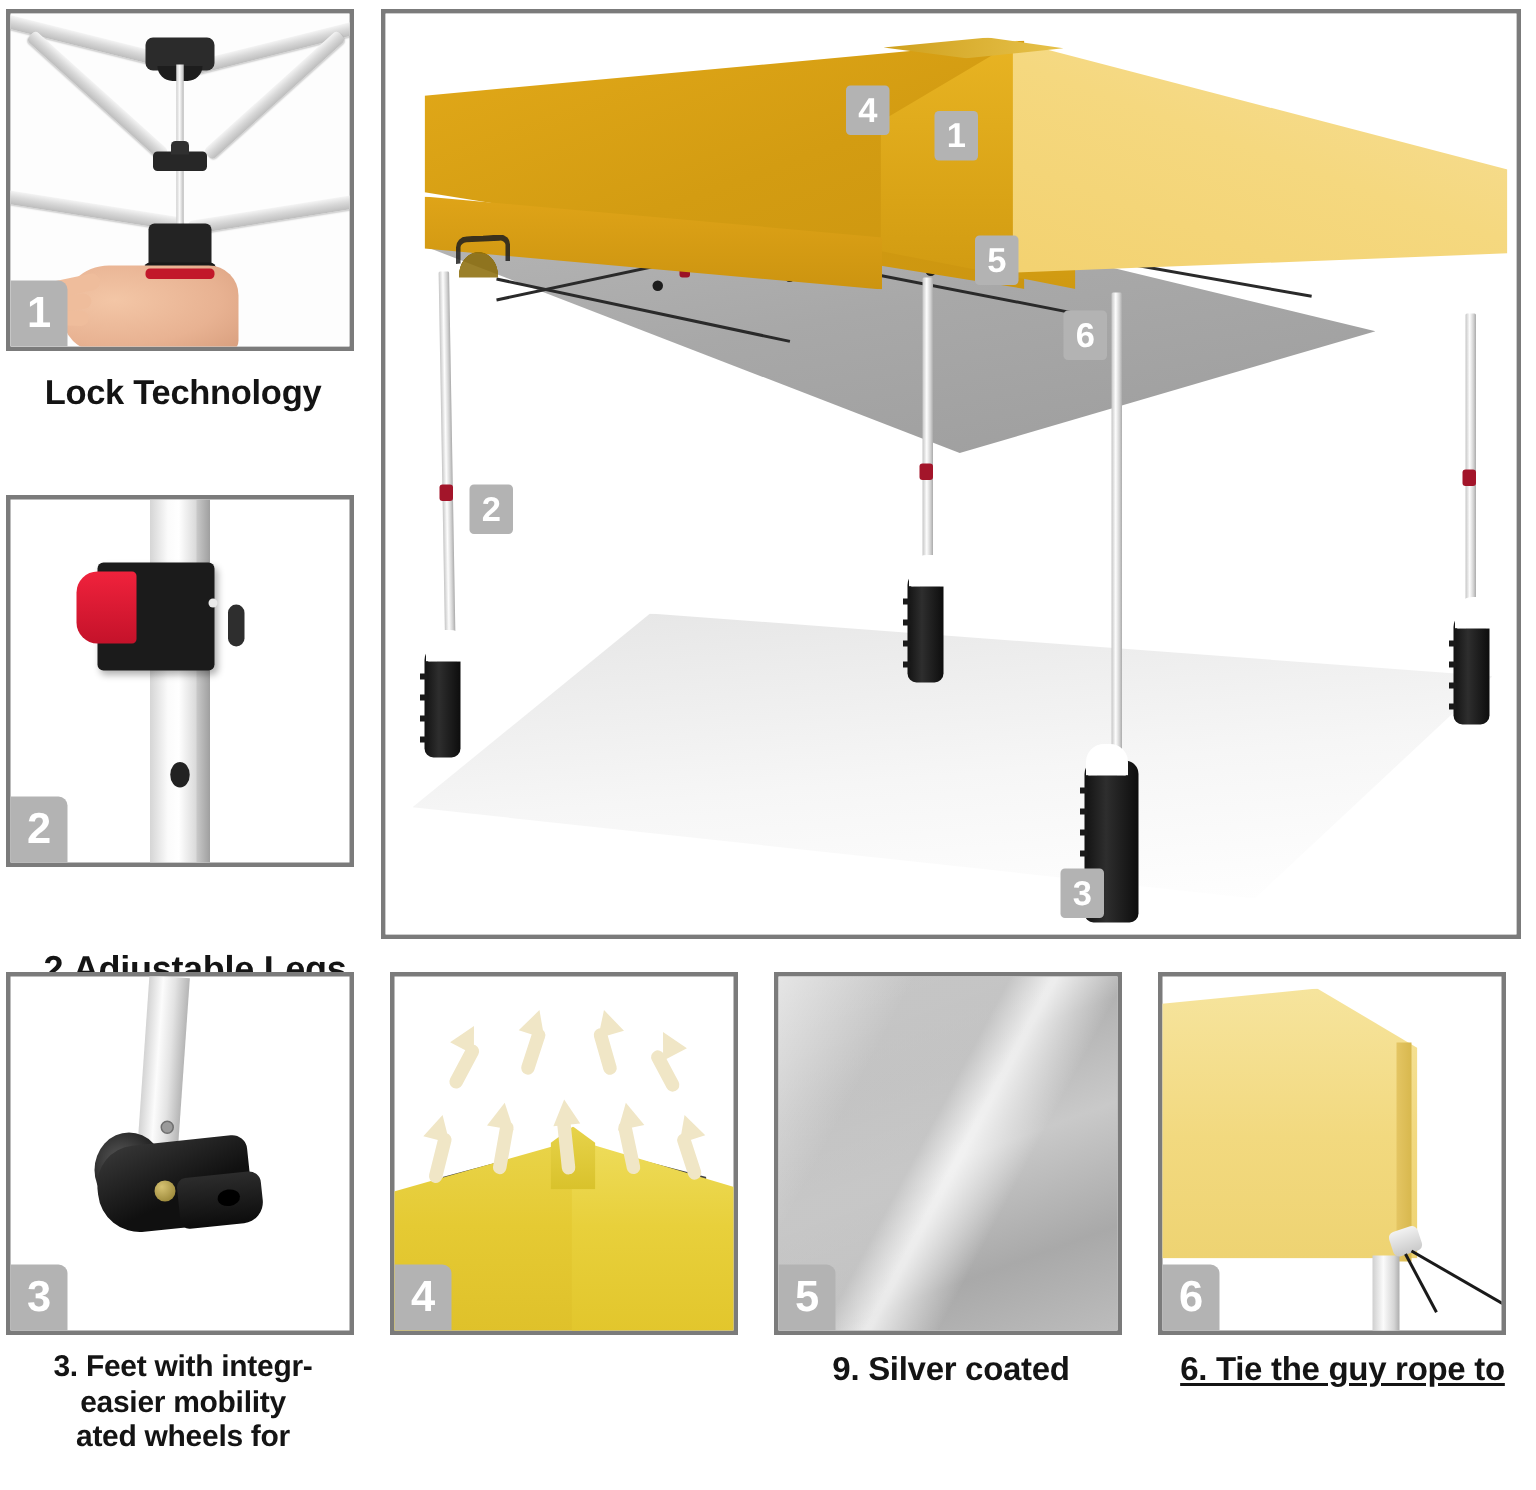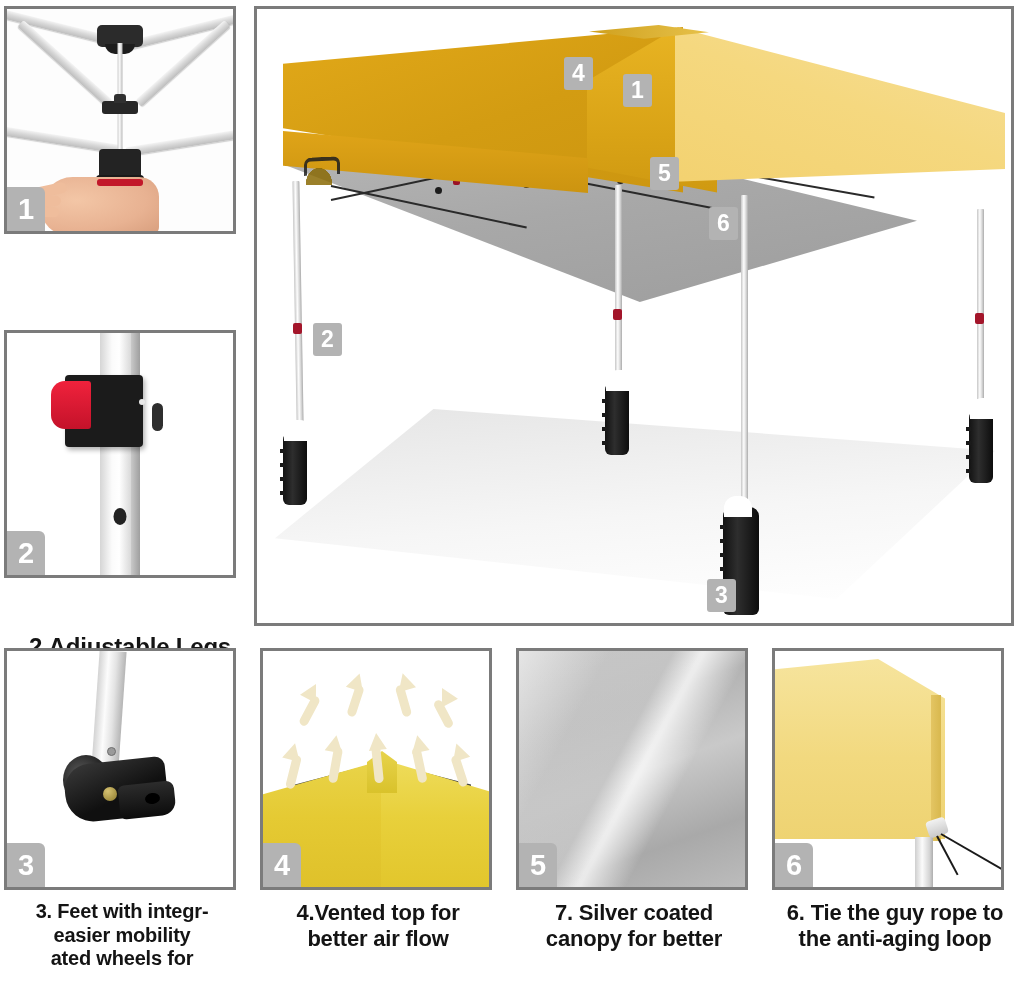--- a/index.html
+++ b/index.html
@@ -269,20 +269,21 @@
 
     <div class="hand"></div>
     <div class="finger" style="left:24px;top:176px;width:36px;height:11px;transform:rotate(-12deg);"></div>
     <div class="finger" style="left:22px;top:188px;width:32px;height:10px;transform:rotate(-6deg);"></div>
     <div class="finger" style="left:24px;top:198px;width:28px;height:10px;transform:rotate(2deg);"></div>
 
     <div class="badge corner">1</div>
   </div>
 
   <div class="caption" style="left:4px;top:248px;width:236px;font-size:23px;">
+    <div>Lock Technology</div>
   </div>
 
   <div class="frame" id="p2">
     <div class="legpole"></div>
     <div class="latchbox"></div>
     <div class="latchred"></div>
     <div class="latchdot"></div>
     <div class="latchslot"></div>
     <div class="leghole"></div>
     <div class="badge corner">2</div>
@@ -381,43 +382,37 @@
     <div class="arrowtail" style="left:88px;top:34px;height:32px;transform:rotate(18deg);"></div>
     <div class="arrow" style="left:85px;top:22px;transform:rotate(18deg);"></div>
     <div class="arrowtail" style="left:136px;top:34px;height:32px;transform:rotate(-16deg);"></div>
     <div class="arrow" style="left:133px;top:22px;transform:rotate(-16deg);"></div>
     <div class="arrowtail" style="left:176px;top:48px;height:30px;transform:rotate(-28deg);"></div>
     <div class="arrow" style="left:174px;top:36px;transform:rotate(-28deg);"></div>
 
     <div class="badge corner">4</div>
   </div>
 
-  <div class="caption" style="left:258px;top:900px;width:240px;font-size:22px;">
-    <div>4.Vented top for</div>
-    <div>better air flow</div>
-  </div>
 
   <div class="frame rowframe" id="p5">
     <div class="silver"></div>
     <div class="badge corner">5</div>
   </div>
 
   <div class="caption" style="left:514px;top:900px;width:240px;font-size:22px;">
-    <div>7. Silver coated</div>
-    <div>canopy for better</div>
+    <div>9. Silver coated</div>
   </div>
 
   <div class="frame rowframe" id="p6">
     <div class="sidewall"></div>
     <div class="sidewall-edge"></div>
     <div class="corner-leg"></div>
     <div class="loop"></div>
     <div class="rope" style="left:166px;top:182px;width:78px;transform:rotate(30deg);"></div>
     <div class="rope" style="left:162px;top:184px;width:44px;transform:rotate(62deg);"></div>
     <div class="badge corner">6</div>
   </div>
 
-  <div class="caption" style="left:768px;top:900px;width:254px;font-size:22px;">
+  <div class="caption" style="left:768px;top:900px;width:254px;font-size:22px;text-decoration:underline;">
     <div>6. Tie the guy rope to</div>
-    <div>the anti-aging loop</div>
   </div>
 
 </div>
 
 </body></html>

